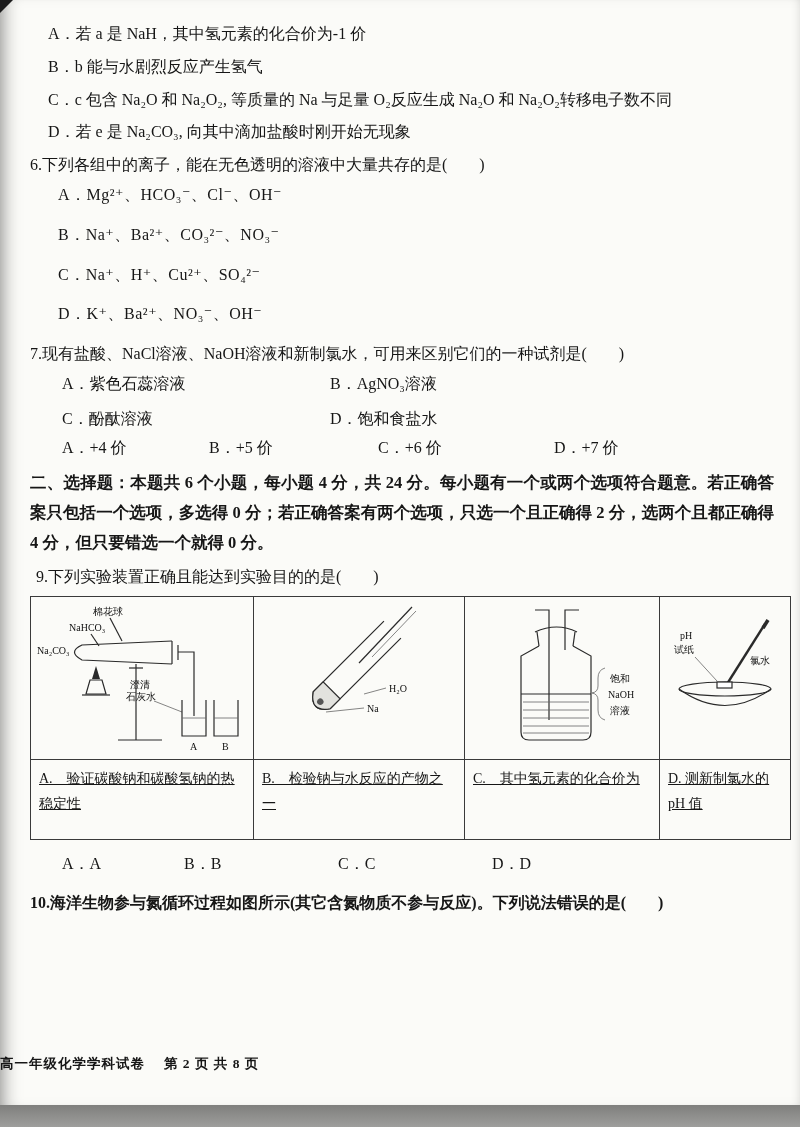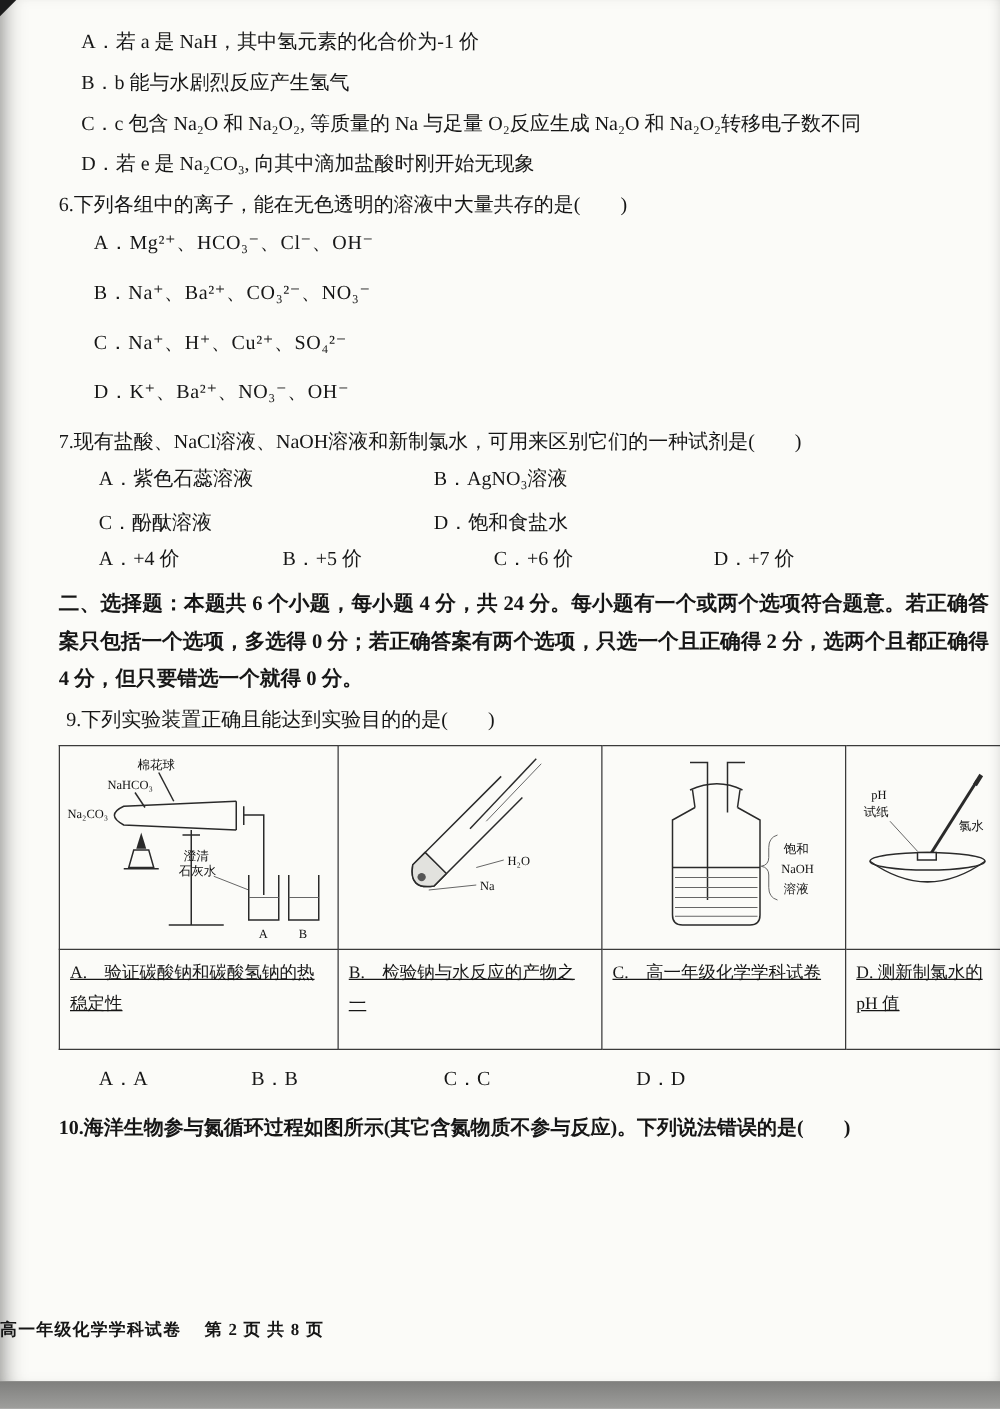--- a/index.html
+++ b/index.html
@@ -11,21 +11,21 @@
   }
   .page{
     position:absolute;top:0;left:0;width:800px;height:1105px;
     background:#fbfbf8;
     box-shadow:inset 16px 0 20px -16px rgba(0,0,0,.55), inset -8px 0 12px -10px rgba(0,0,0,.2);
   }
   .corner-mark{position:absolute;top:0;left:0;width:0;height:0;
     border-top:13px solid #1c1c1c;border-right:13px solid transparent;}
   .bottom-band{position:absolute;left:0;bottom:0;width:800px;height:22px;
     background:linear-gradient(#7f7f7d,#9e9e9c);}
-  .content{position:absolute;top:24px;left:47px;width:744px;font-size:16px;line-height:1.3;}
+  .content{position:absolute;top:24px;left:30px;width:744px;font-size:16px;line-height:1.3;}
 
   .opt-line{margin:0 0 12px 18px;}
   .stem{margin:2px 0 9px 0;}
   .ion-line{margin:0 0 19px 28px;letter-spacing:.5px;}
   .two-col{display:grid;grid-template-columns:268px auto;margin:0 0 4px 32px;row-gap:14px;}
   .q8-stem{margin:10px 0 6px 0;line-height:1.6;}
   .q8-opts{margin:8px 0 10px 32px;}
   .q8-opts span{display:inline-block;}
   .q8-opts .o1{width:143px;}
   .q8-opts .o2{width:165px;}
@@ -200,21 +200,21 @@
               <ellipse cx="58" cy="87" rx="46" ry="7"></ellipse>
               <path d="M12,87 Q58,120 104,87"></path>
 
               <rect x="50" y="80" width="15" height="6" style="fill:#fff"></rect>
             </svg>
           </td>
         </tr>
         <tr>
           <td class="desc">A.　验证碳酸钠和碳酸氢钠的热稳定性</td>
           <td class="desc">B.　检验钠与水反应的产物之一</td>
-          <td class="desc">C.　高一年级化学学科试卷</td>
+          <td class="desc">C.　其中氢元素的化合价为</td>
           <td class="desc">D. 测新制氯水的 pH 值</td>
         </tr>
       </tbody>
         </table>
 
       <div class="answers-row">
         <span class="a1">A．A</span>
         <span class="a2">B．B</span>
         <span class="a3">C．C</span>
         <span class="a4">D．D</span>

